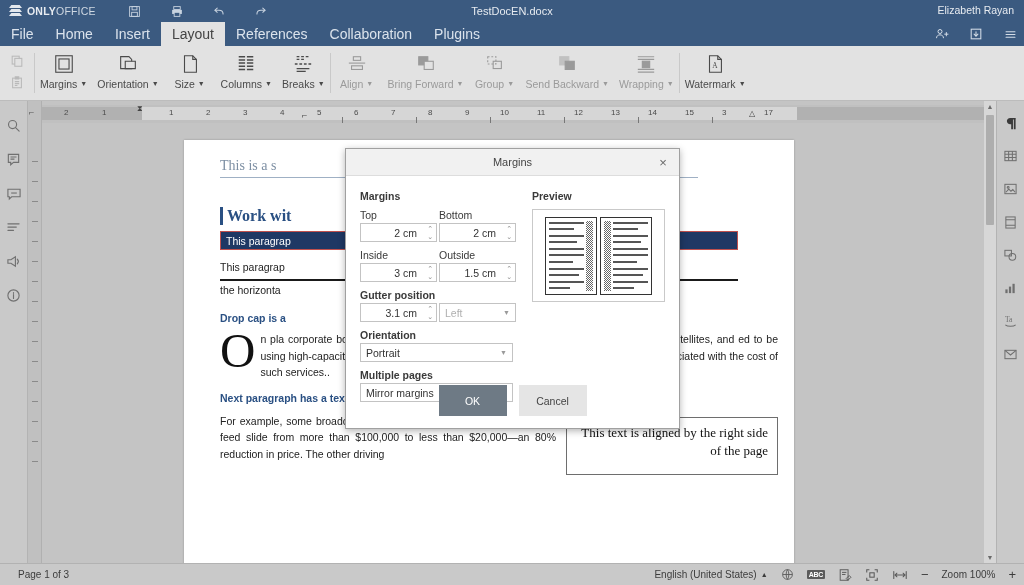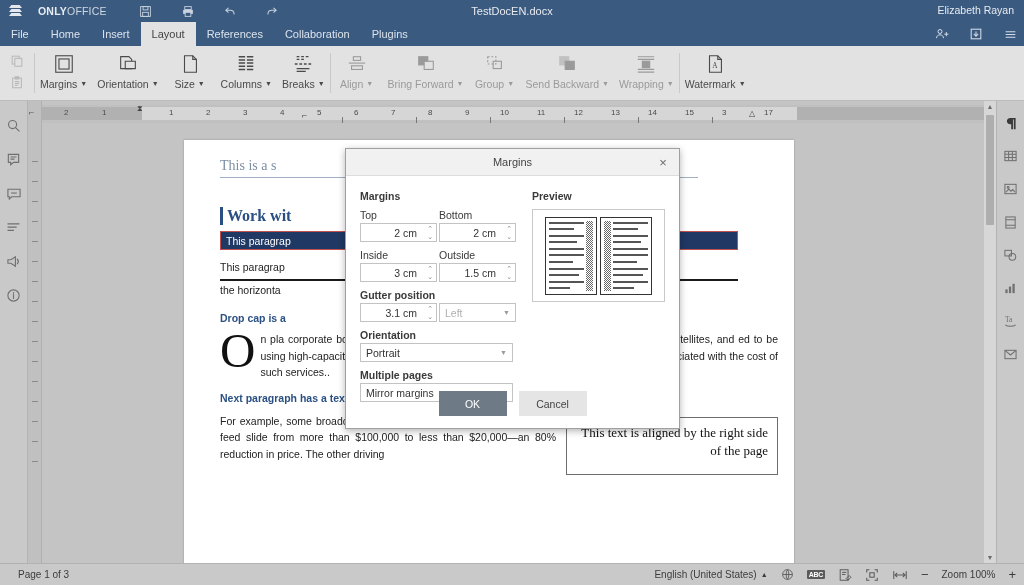--- a/index.html
+++ b/index.html
@@ -9,21 +9,21 @@
     overflow: hidden;
     background: #c4c4c4;
   }
   #app { position: relative; width: 1024px; height: 585px; }
 
   
   .topbar {
     position: absolute; left:0; top:0; width:1024px; height:22px;
     background:#3b5a80; display:flex; align-items:center;
   }
-  .brand { display:flex; gap:16px; margin-left:9px; }
+  .brand { display:flex; gap:5px; margin-left:9px; }
   .brand-logo { width:13px; height:12px; position:relative; }
   .brand-logo span {
     position:absolute; left:0; width:13px; height:3px; background:#e3e8ee;
     transform: skewX(0deg);
     clip-path: polygon(18% 0, 82% 0, 100% 100%, 0% 100%);
   }
   .brand-logo span:nth-child(1){ top:0; }
   .brand-logo span:nth-child(2){ top:4px; }
   .brand-logo span:nth-child(3){ top:8px; }
   .brand-txt { font-size:10.5px; color:#e8ecf1; letter-spacing:.2px; font-weight:bold;}
@@ -40,21 +40,21 @@
   .user {
     position:absolute; right:10px; top:4px; font-size:10.5px; color:#e7ebf0;
   }
 
   
   .tabrow {
     position:absolute; left:0; top:22px; width:1024px; height:24px;
     background:#3b5a80; display:flex; align-items:stretch;
   }
   .tab {
-    padding:0 11px; display:flex; align-items:center; font-size:11px;
+    padding:0 11px; display:flex; align-items:center; font-size:14px;
     color:#dbe3ec; cursor:default;
   }
   .tab.active { background:#e2e2e2; color:#444; }
   .tabicons {
     position:absolute; right:4px; top:0; height:24px; display:flex; align-items:center; gap:14px;
   }
   .tabicons .ti { width:20px; height:20px; display:flex; align-items:center; justify-content:center; color:#d4dde7;}
 
   
   .ribbon {
@@ -226,21 +226,21 @@
   }
   .pv-lines { flex:1; display:flex; flex-direction:column; justify-content:space-between; padding:1px 0;}
   .pv-lines i { display:block; height:2px; background:#555; }
   .pv-gutter { width:7px; background-size:2px 2px;
     background-image:
       linear-gradient(45deg,#666 25%,transparent 25%,transparent 75%,#666 75%),
       linear-gradient(45deg,#666 25%,transparent 25%,transparent 75%,#666 75%);
     background-position:0 0, 1px 1px; }
 
   .dlg-btns { position:absolute; left:0; right:0; bottom:12px; display:flex; justify-content:center; gap:12px; }
-  .btn { width:68px; height:25px; font-size:10.5px; display:flex; align-items:center; justify-content:center;
+  .btn { width:68px; height:31px; font-size:10.5px; display:flex; align-items:center; justify-content:center;
          border:0; font-family:"Liberation Sans", sans-serif; }
   .btn.primary { background:#6e7a85; color:#fff; }
   .btn.sec { background:#e5e5e5; color:#444;text-align:center; }
 </style>
 </head>
 <body>
 
 <div id="app">
 
   <div class="topbar">

